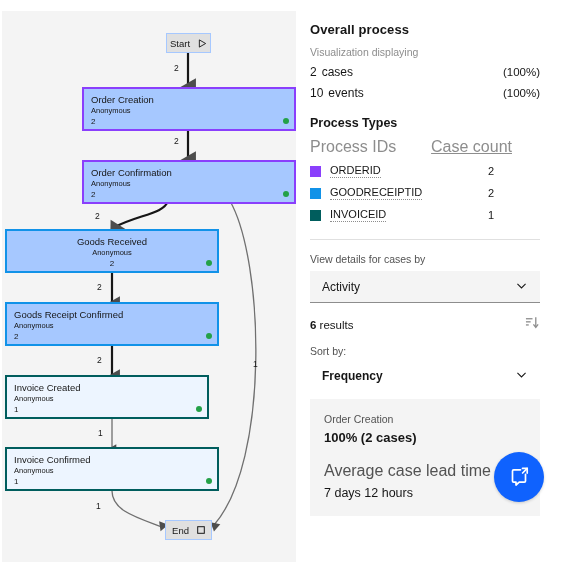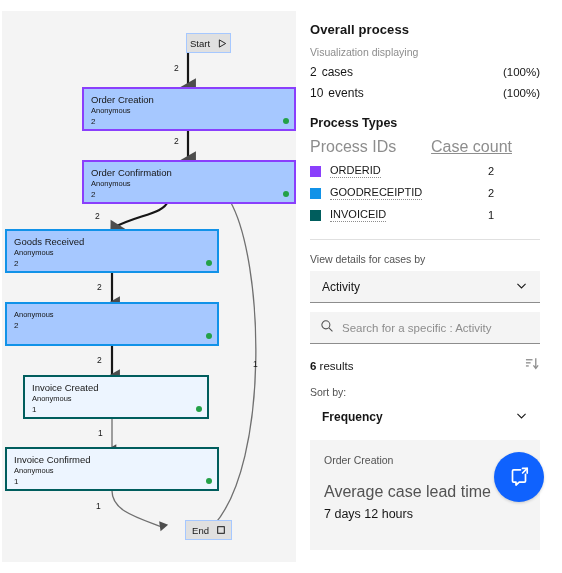--- a/index.html
+++ b/index.html
@@ -30,21 +30,20 @@
   
   .term-node {
     position: absolute;
     background: #e0e0e0;
     border: 1px solid #a6c8ff;
     height: 20px;
     display: flex; align-items: center; justify-content: center;
     gap: 8px;
     font-size: 9.5px; color: #161616;
     padding: 0 0;
-    margin-left: 20px;
   }
   .term-node .glyph { display: inline-flex; align-items: center; }
 
   
   .node {
     position: absolute;
     height: 44px;
     border: 2px solid #8a3ffc;
     background: #a6c8ff;
     padding: 5px 7px 0 7px;
@@ -220,34 +219,35 @@
         <div class="dot"></div>
       </div>
 
       <div class="node" style="left:80px; top:149px; width:214px;">
         <div class="title">Order Confirmation</div>
         <div class="sub">Anonymous</div>
         <div class="count">2</div>
         <div class="dot"></div>
       </div>
 
-      <div class="node type-blue" style="left:3px; top:218px; width:214px;">
+      <div class="node type-blue" style="left:3px; top:218px; width:214px;text-align:center;">
         <div class="title">Goods Received</div>
         <div class="sub">Anonymous</div>
         <div class="count">2</div>
         <div class="dot"></div>
       </div>
 
       <div class="node type-blue" style="left:3px; top:291px; width:214px;">
+        <div class="title">Goods Receipt Confirmed</div>
         <div class="sub">Anonymous</div>
         <div class="count">2</div>
         <div class="dot"></div>
       </div>
 
-      <div class="node type-teal" style="left:21px; top:364px; width:186px;">
+      <div class="node type-teal" style="left:3px; top:364px; width:204px;">
         <div class="title">Invoice Created</div>
         <div class="sub">Anonymous</div>
         <div class="count">1</div>
         <div class="dot"></div>
       </div>
 
       <div class="node type-teal" style="left:3px; top:436px; width:214px;">
         <div class="title">Invoice Confirmed</div>
         <div class="sub">Anonymous</div>
         <div class="count">1</div>
@@ -322,29 +322,20 @@
 
     <div class="select">
       <span>Activity</span>
       <span class="caret">
         <svg width="13" height="13" viewBox="0 0 16 16">
             <path d="M3,6 L8,11 L13,6" fill="none" stroke="#161616" stroke-width="1.3"></path>
           </svg>
       </span>
     </div>
 
-    <div class="search">
-      <span>
-        <svg width="14" height="14" viewBox="0 0 16 16">
-            <circle cx="6.7" cy="6.7" r="4.6" fill="none" stroke="#525252" stroke-width="1.2"></circle>
-            <line x1="10.2" y1="10.2" x2="14.2" y2="14.2" stroke="#525252" stroke-width="1.2"></line>
-          </svg>
-      </span>
-      <span class="ph">Search for a specific : Activity</span>
-    </div>
 
     <div class="results-row">
       <div class="txt"><b>6</b> <span>results</span></div>
       <span class="sorticon">
         <svg width="15" height="15" viewBox="0 0 16 16">
           <line x1="1" y1="4" x2="8" y2="4" stroke="#8d8d8d" stroke-width="1.4"></line>
           <line x1="1" y1="7.3" x2="6" y2="7.3" stroke="#8d8d8d" stroke-width="1.4"></line>
           <line x1="1" y1="10.6" x2="4" y2="10.6" stroke="#8d8d8d" stroke-width="1.4"></line>
           <line x1="11.5" y1="2.5" x2="11.5" y2="12.5" stroke="#8d8d8d" stroke-width="1.4"></line>
           <path d="M9,10 L11.5,13.2 L14,10" fill="none" stroke="#8d8d8d" stroke-width="1.4"></path>
@@ -358,20 +349,21 @@
       <span>Frequency</span>
       <span class="caret">
         <svg width="13" height="13" viewBox="0 0 16 16">
             <path d="M3,6 L8,11 L13,6" fill="none" stroke="#161616" stroke-width="1.3"></path>
           </svg>
       </span>
     </div>
 
     <div class="card">
       <div class="c-label">Order Creation</div>
+      <div class="c-value">100% (2 cases)</div>
       <div class="c-label2">Average case lead time</div>
       <div class="c-value2">7 days 12 hours</div>
     </div>
 
     <div class="fab">
       <span>
         <svg width="24" height="24" viewBox="0 0 24 24">
           <path d="M18.5,11.3 L18.5,18 A1.2,1.2 0 0 1 17.3,19.2 L12.2,19.2 L9,22 L9,19.2 L6.7,19.2 A1.2,1.2 0 0 1 5.5,18 L5.5,8 A1.2,1.2 0 0 1 6.7,6.8 L13.5,6.8" fill="none" stroke="#ffffff" stroke-width="1.7" stroke-linejoin="round" stroke-linecap="round"></path>
           <path d="M15.5,5.4 L20.2,5.4 L20.2,10.1" fill="none" stroke="#ffffff" stroke-width="1.7" stroke-linecap="round" stroke-linejoin="round"></path>
           <line x1="20.2" y1="5.4" x2="15.6" y2="10.0" stroke="#ffffff" stroke-width="1.7" stroke-linecap="round"></line>

